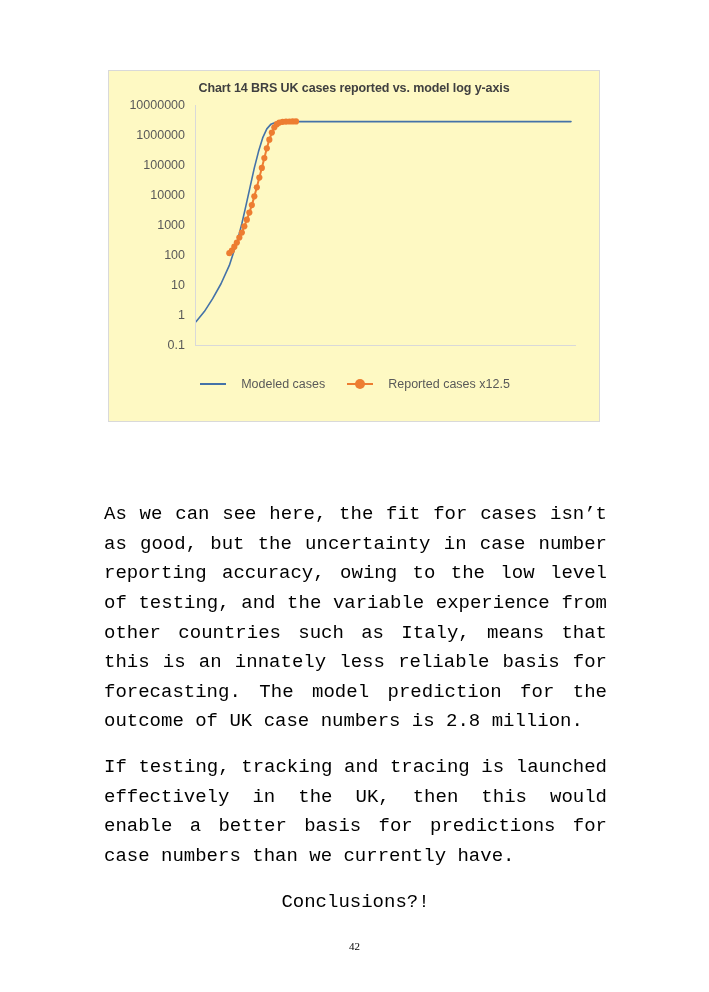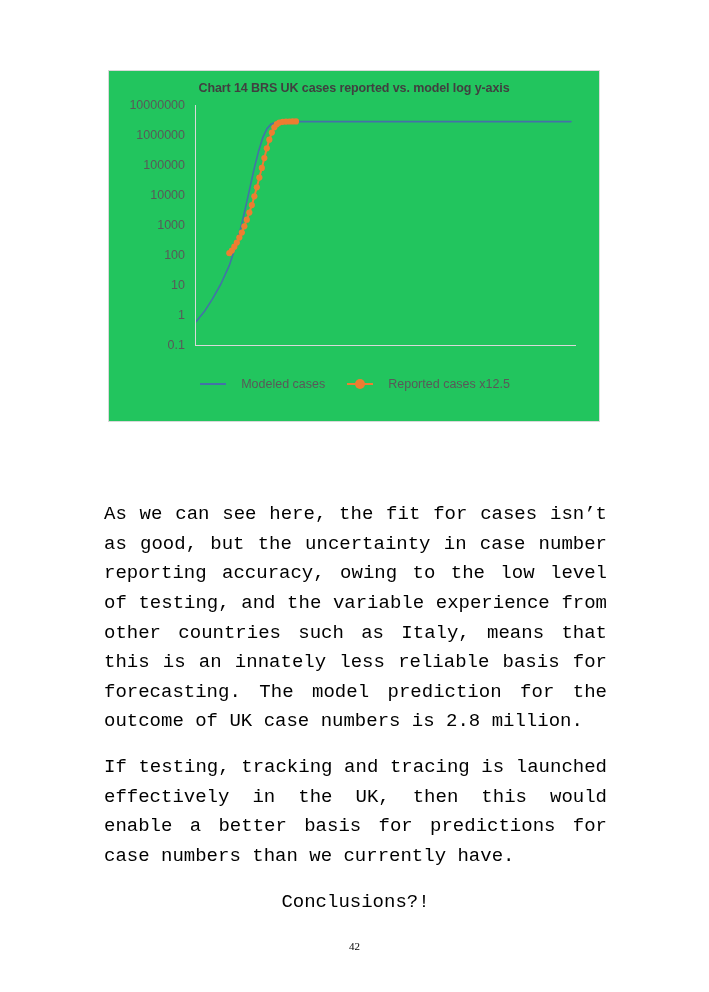--- a/index.html
+++ b/index.html
@@ -21,21 +21,21 @@
     position: absolute;
     left: 108px;
     top: 70px;
     width: 492px;
   }
 
   .chart-frame {
     position: relative;
     width: 492px;
     height: 352px;
-    background: #22c55e;
+    background: #fef9c3;
     border: 1px solid #d9d9d9;
     box-sizing: border-box;
   }
 
   .chart-title {
     text-align: center;
     font-family: "Liberation Sans", sans-serif;
     font-size: 12.5px;
     font-weight: bold;
     color: #404040;

